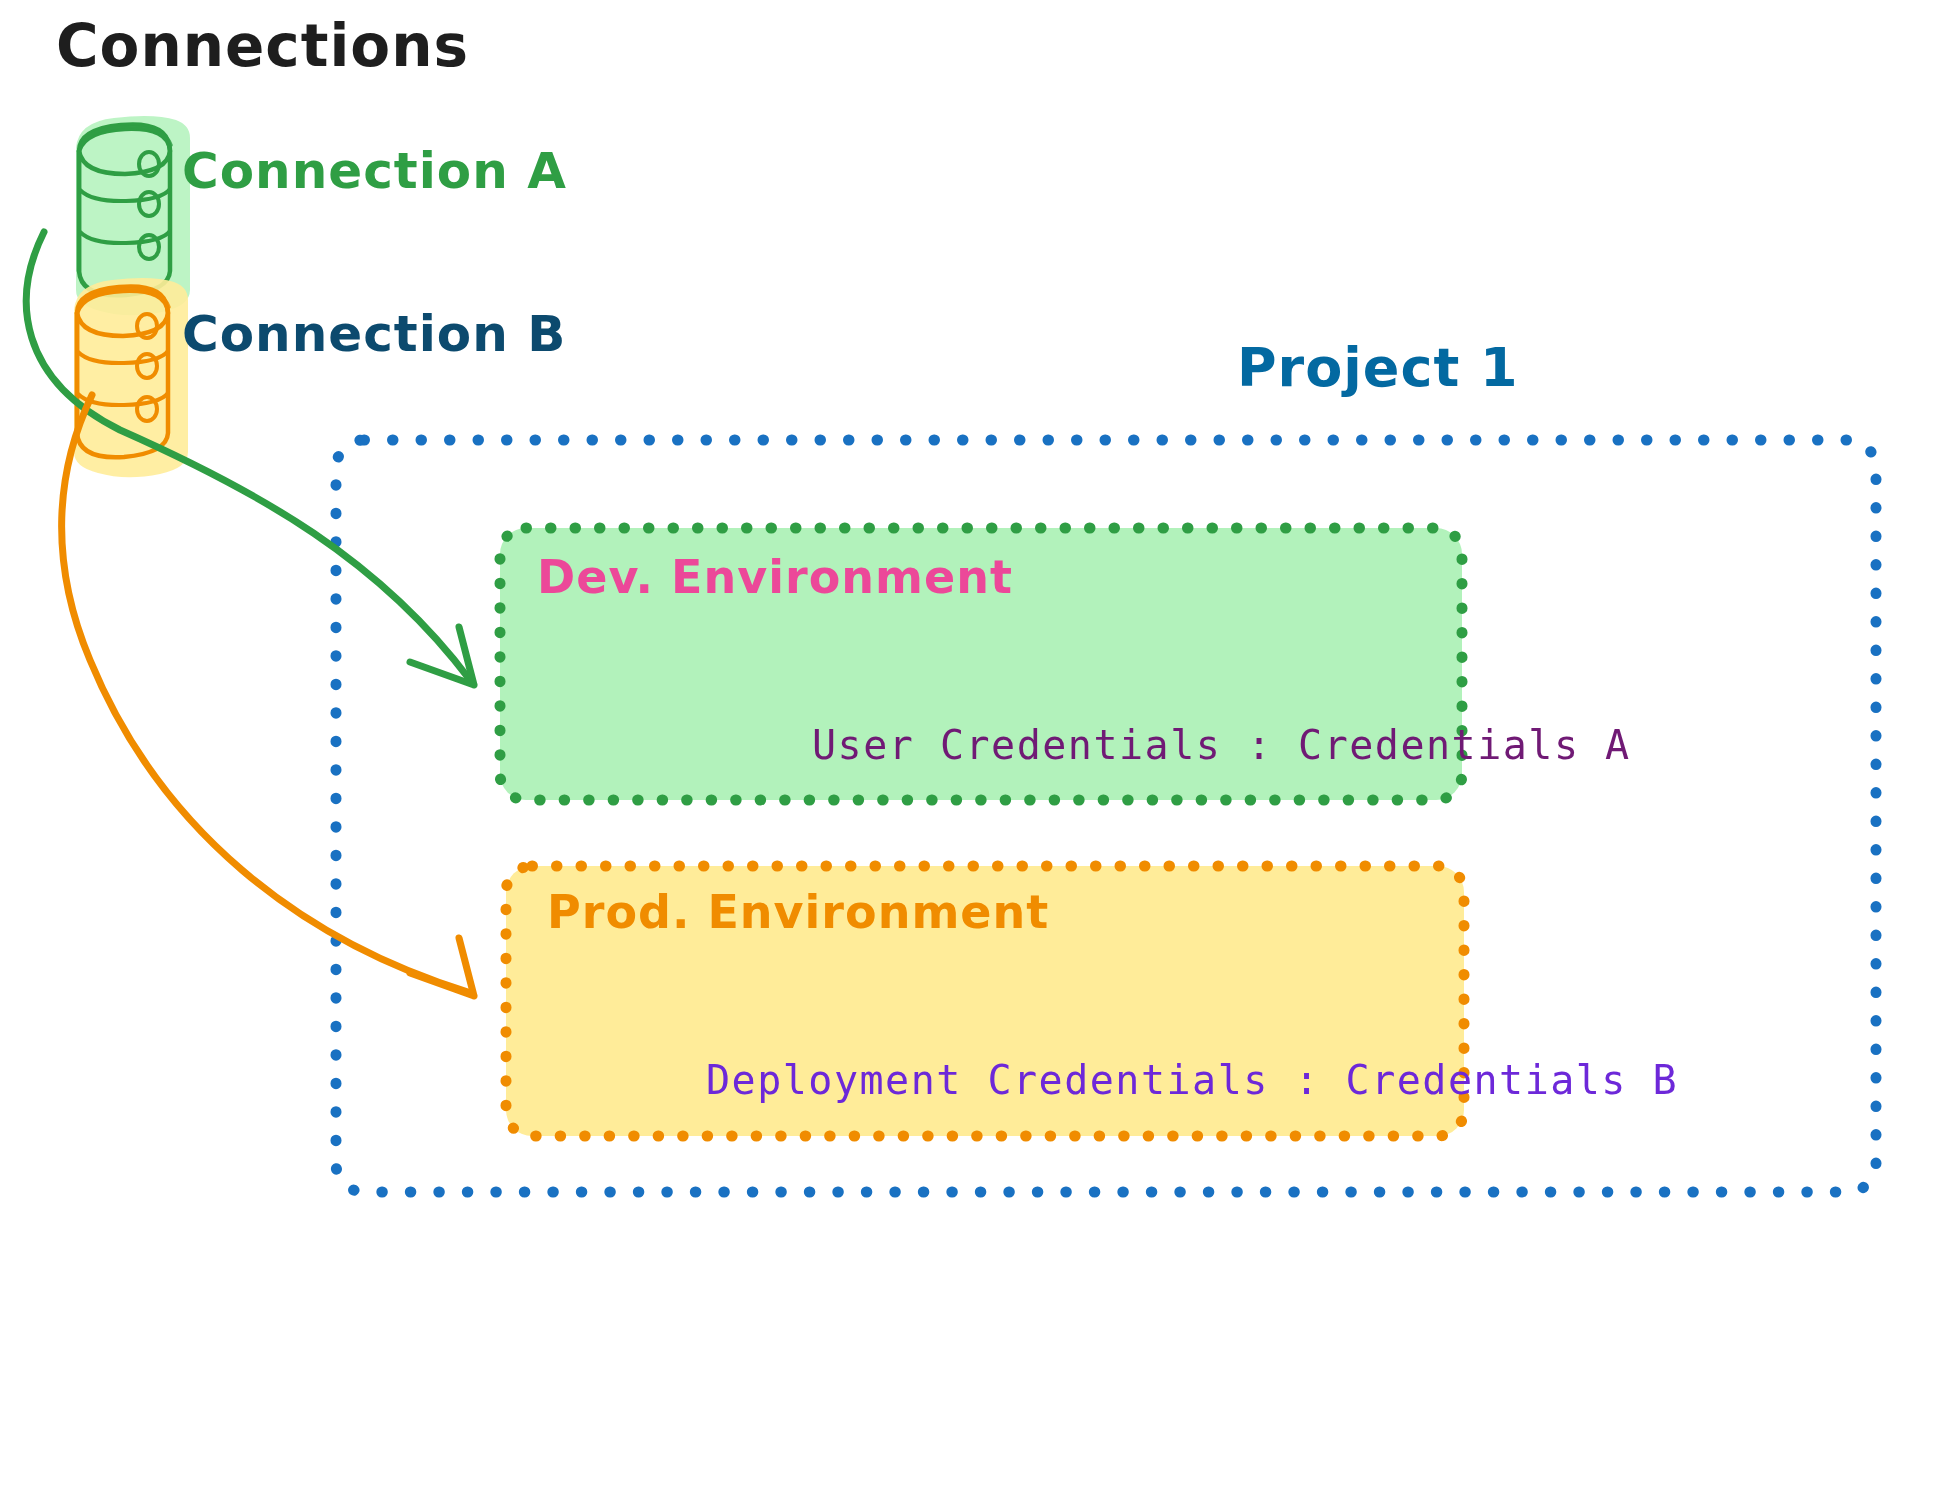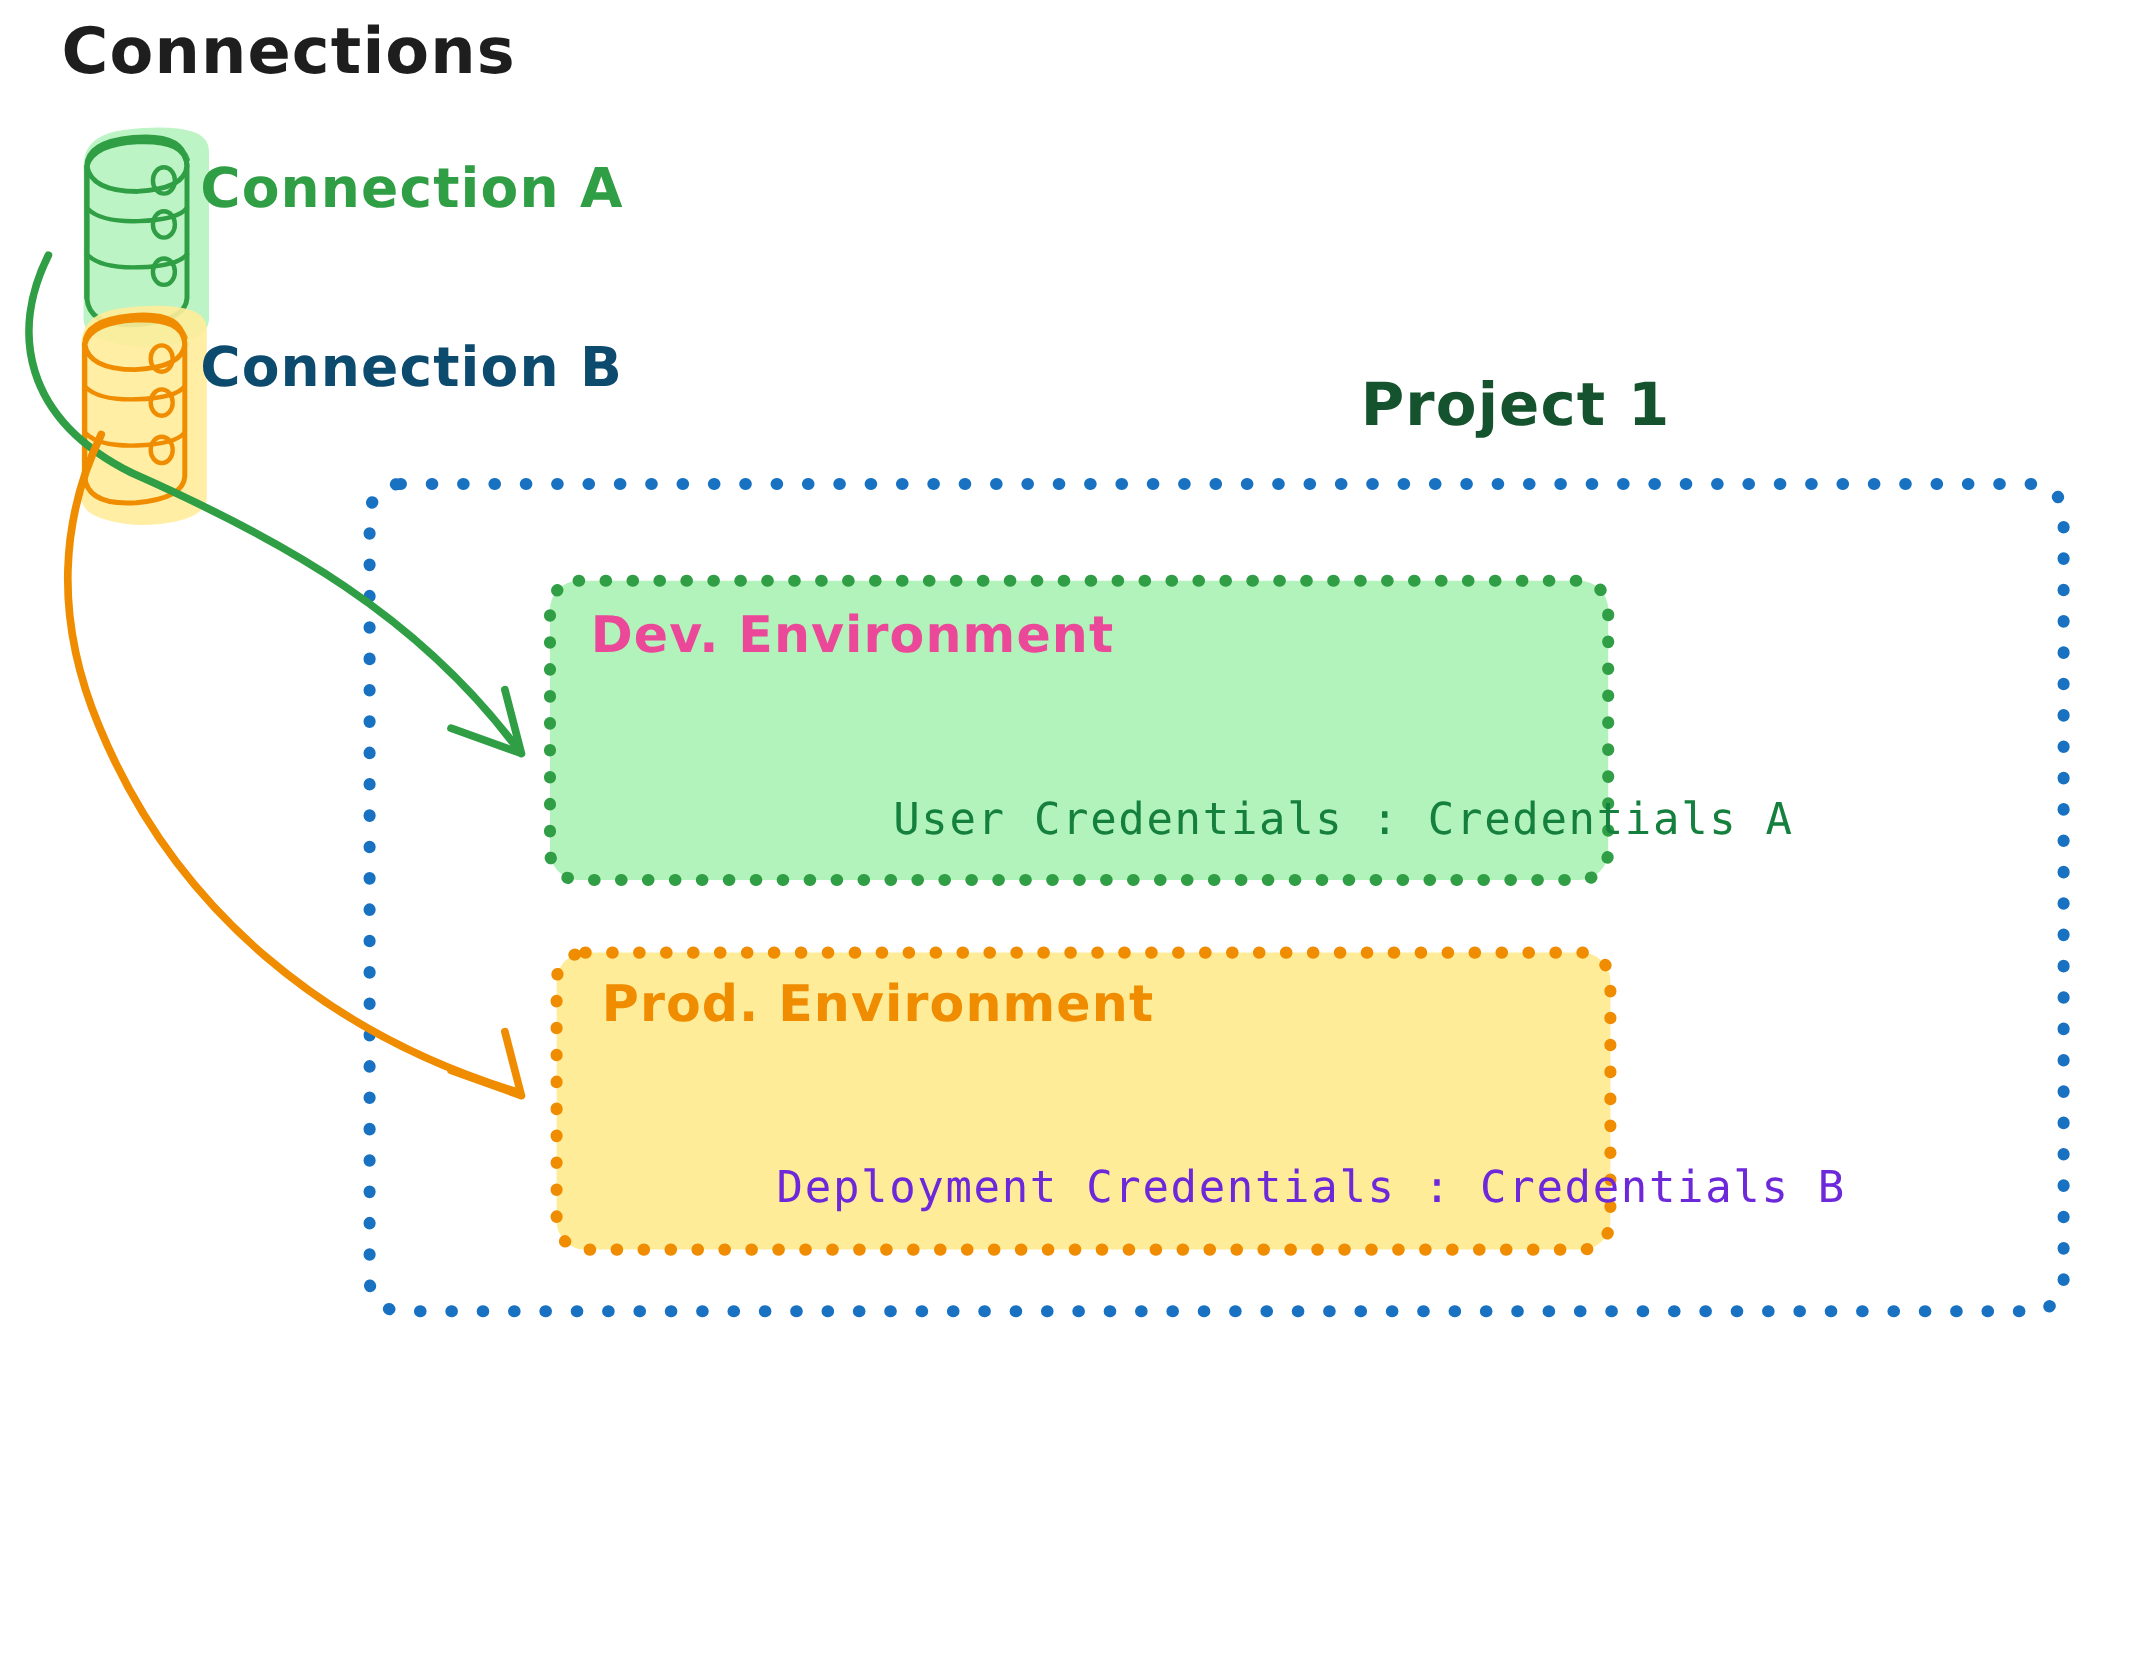--- a/index.html
+++ b/index.html
@@ -53,40 +53,40 @@
   #label-connection-b {
     left: 182px;
     top: 305px;
     font-size: 50px;
     color: #0c4a6e;
   }
   #label-project-1 {
     left: 1237px;
     top: 336px;
     font-size: 54px;
-    color: #14532d;
+    color: #0369a1;
   }
   #label-dev-env {
     left: 537px;
     top: 550px;
     font-size: 46px;
     color: #ec4899;
   }
   #label-prod-env {
     left: 547px;
     top: 885px;
     font-size: 46px;
     color: #f08c00;
     text-align: right;
   }
   #label-dev-credentials {
     left: 812px;
     top: 722px;
     font-size: 40px;
-    color: #15803d;
+    color: #701a75;
     letter-spacing: 1.5px;
   }
   #label-prod-credentials {
     left: 706px;
     top: 1057px;
     font-size: 40px;
     color: #6d28d9;
     letter-spacing: 1.5px;
   }
 </style>

